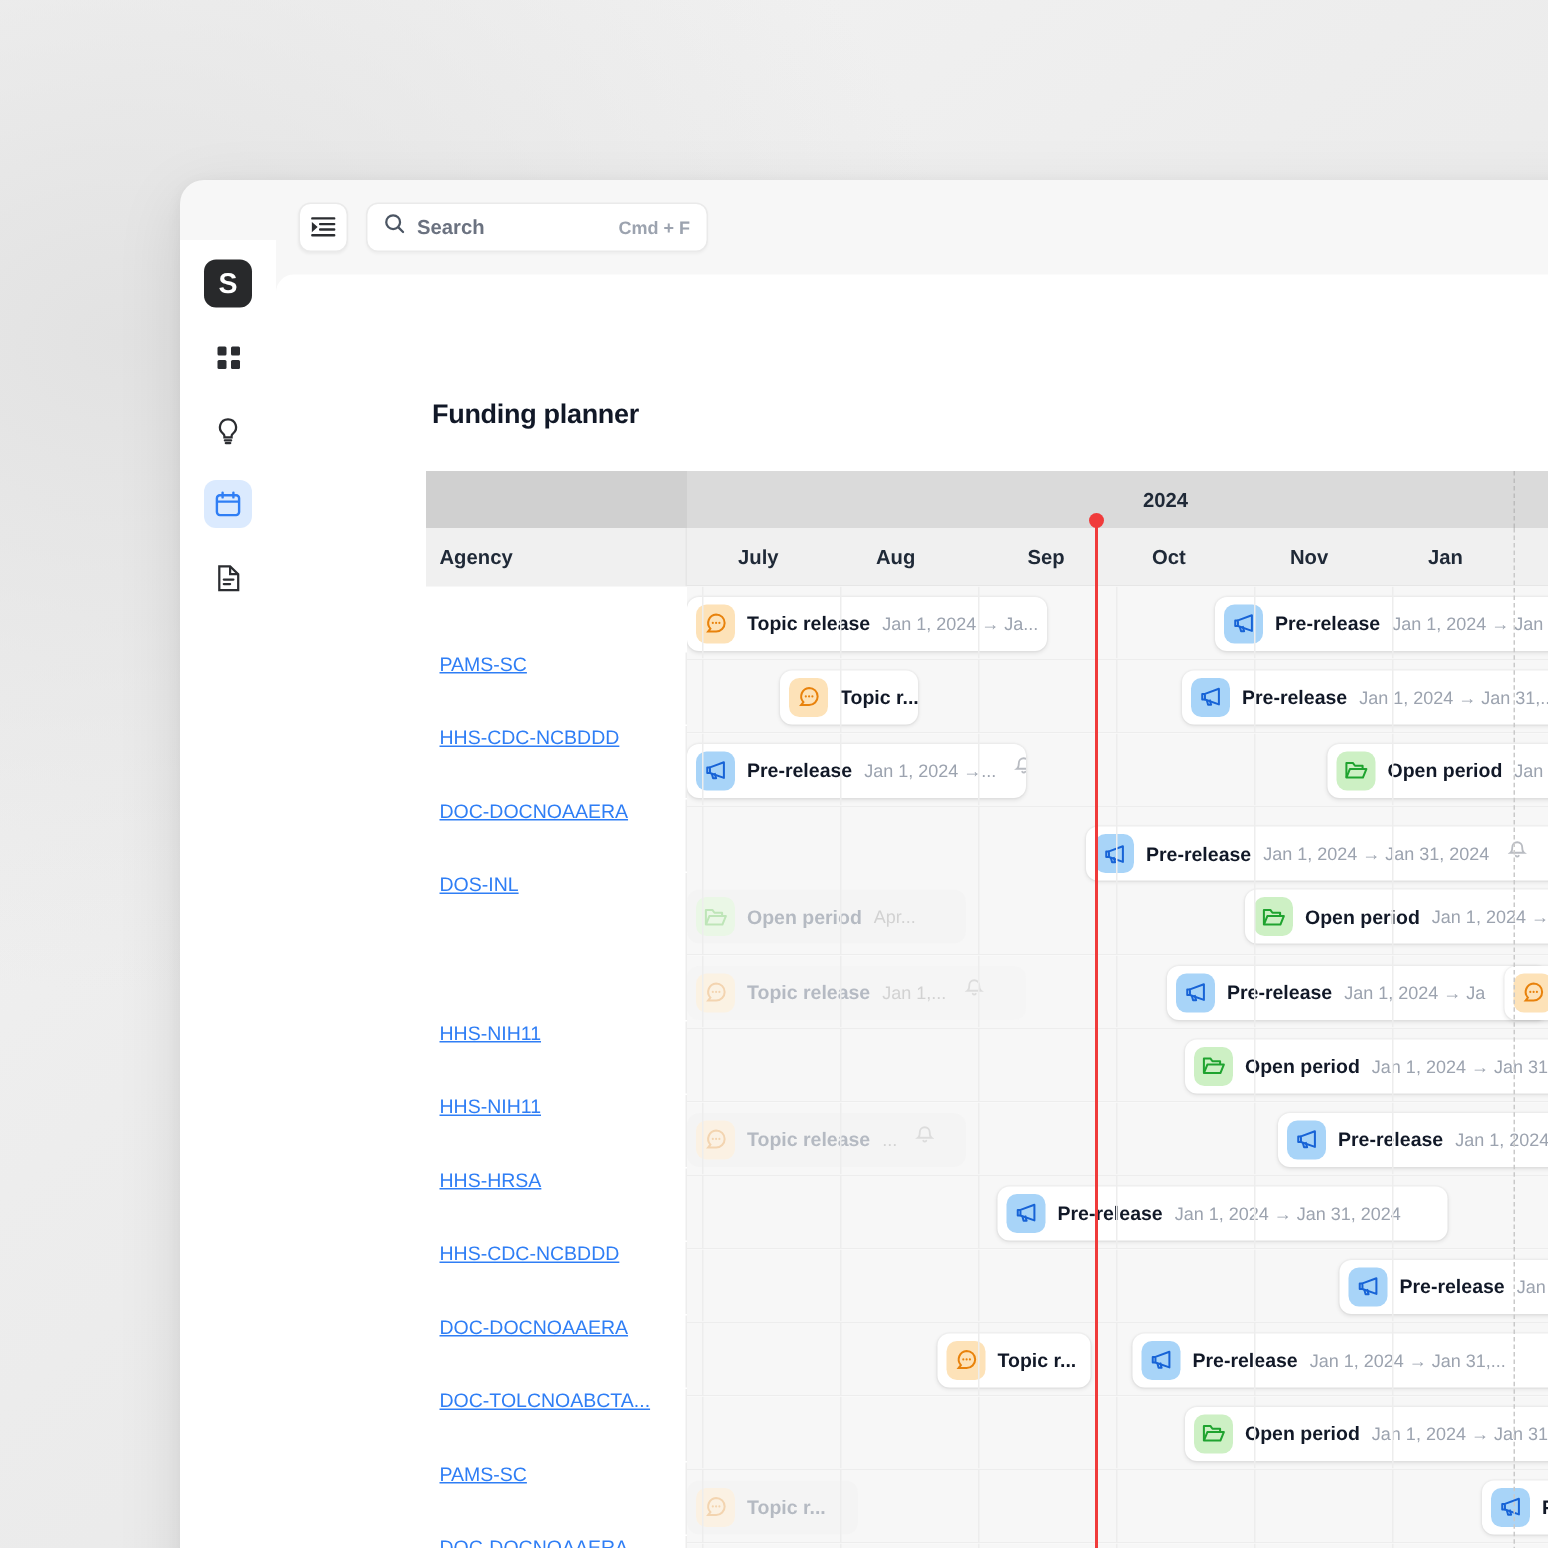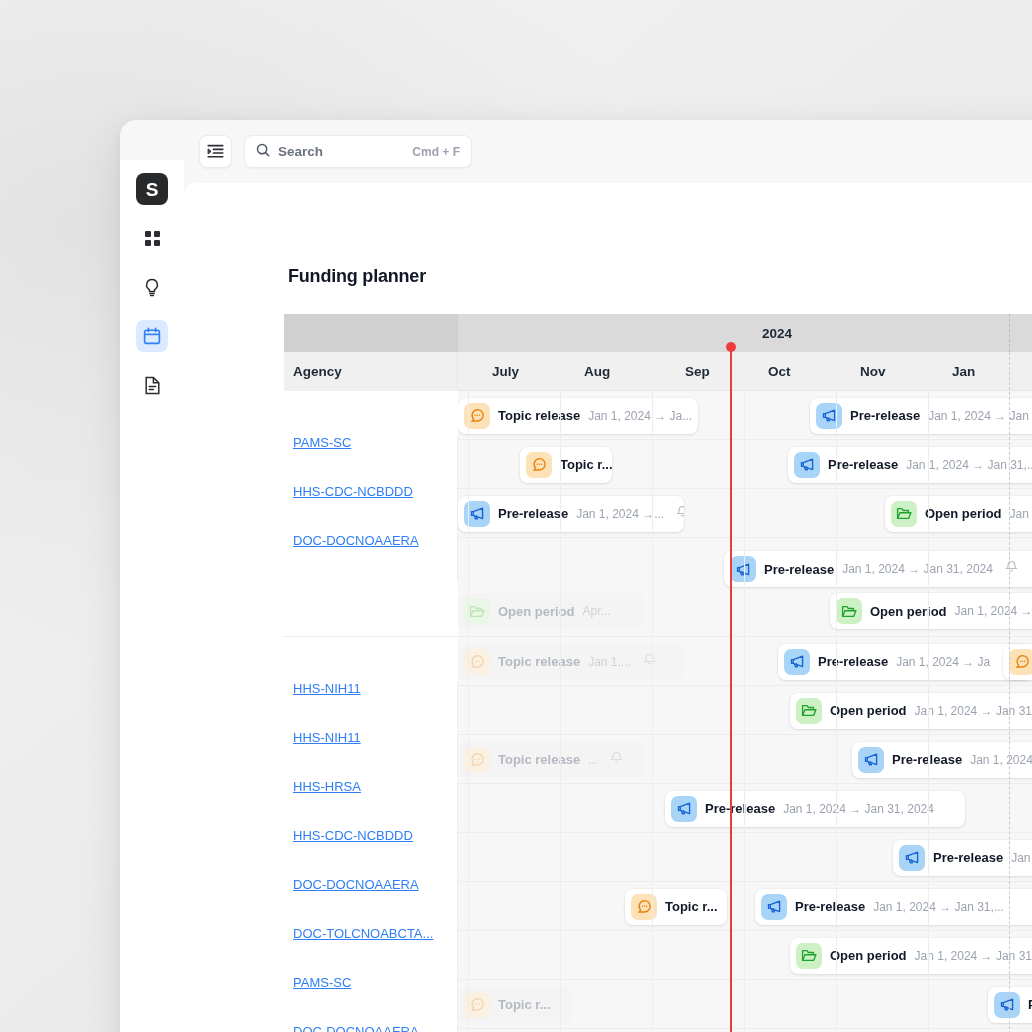--- a/index.html
+++ b/index.html
@@ -456,20 +456,23 @@
                     <path d="M1.6 12.4V2.6h4.3l1.4 1.9h5.1v2"></path>
                     <path d="M1.6 12.4l2.3-5.7h11l-2.3 5.7z"></path>
                   </svg>
                 </div>
                 <span class="title">Open period</span>
                 <span class="range">Jan 1, 20</span>
               </div>
             </div>
           </div>
           <div class="grow" style="height: 99px;">
+            <div class="agency">
+              <span>DOS-INL</span>
+            </div>
             <div class="track">
               <div class="mdiv" style="left: 10px;"></div>
               <div class="mdiv" style="left: 102px;"></div>
               <div class="mdiv" style="left: 194px;"></div>
               <div class="mdiv" style="left: 286px;"></div>
               <div class="mdiv" style="left: 378px;"></div>
               <div class="mdiv" style="left: 470px;"></div>
               <div class="bar dim" style="top: 55px; left: 0px; width: 186px;">
                 <div class="chip open">
                   <svg width="16" height="15" viewBox="0 0 16 15" fill="none" stroke="#a9dfa0" stroke-width="1.35" stroke-linejoin="round">

